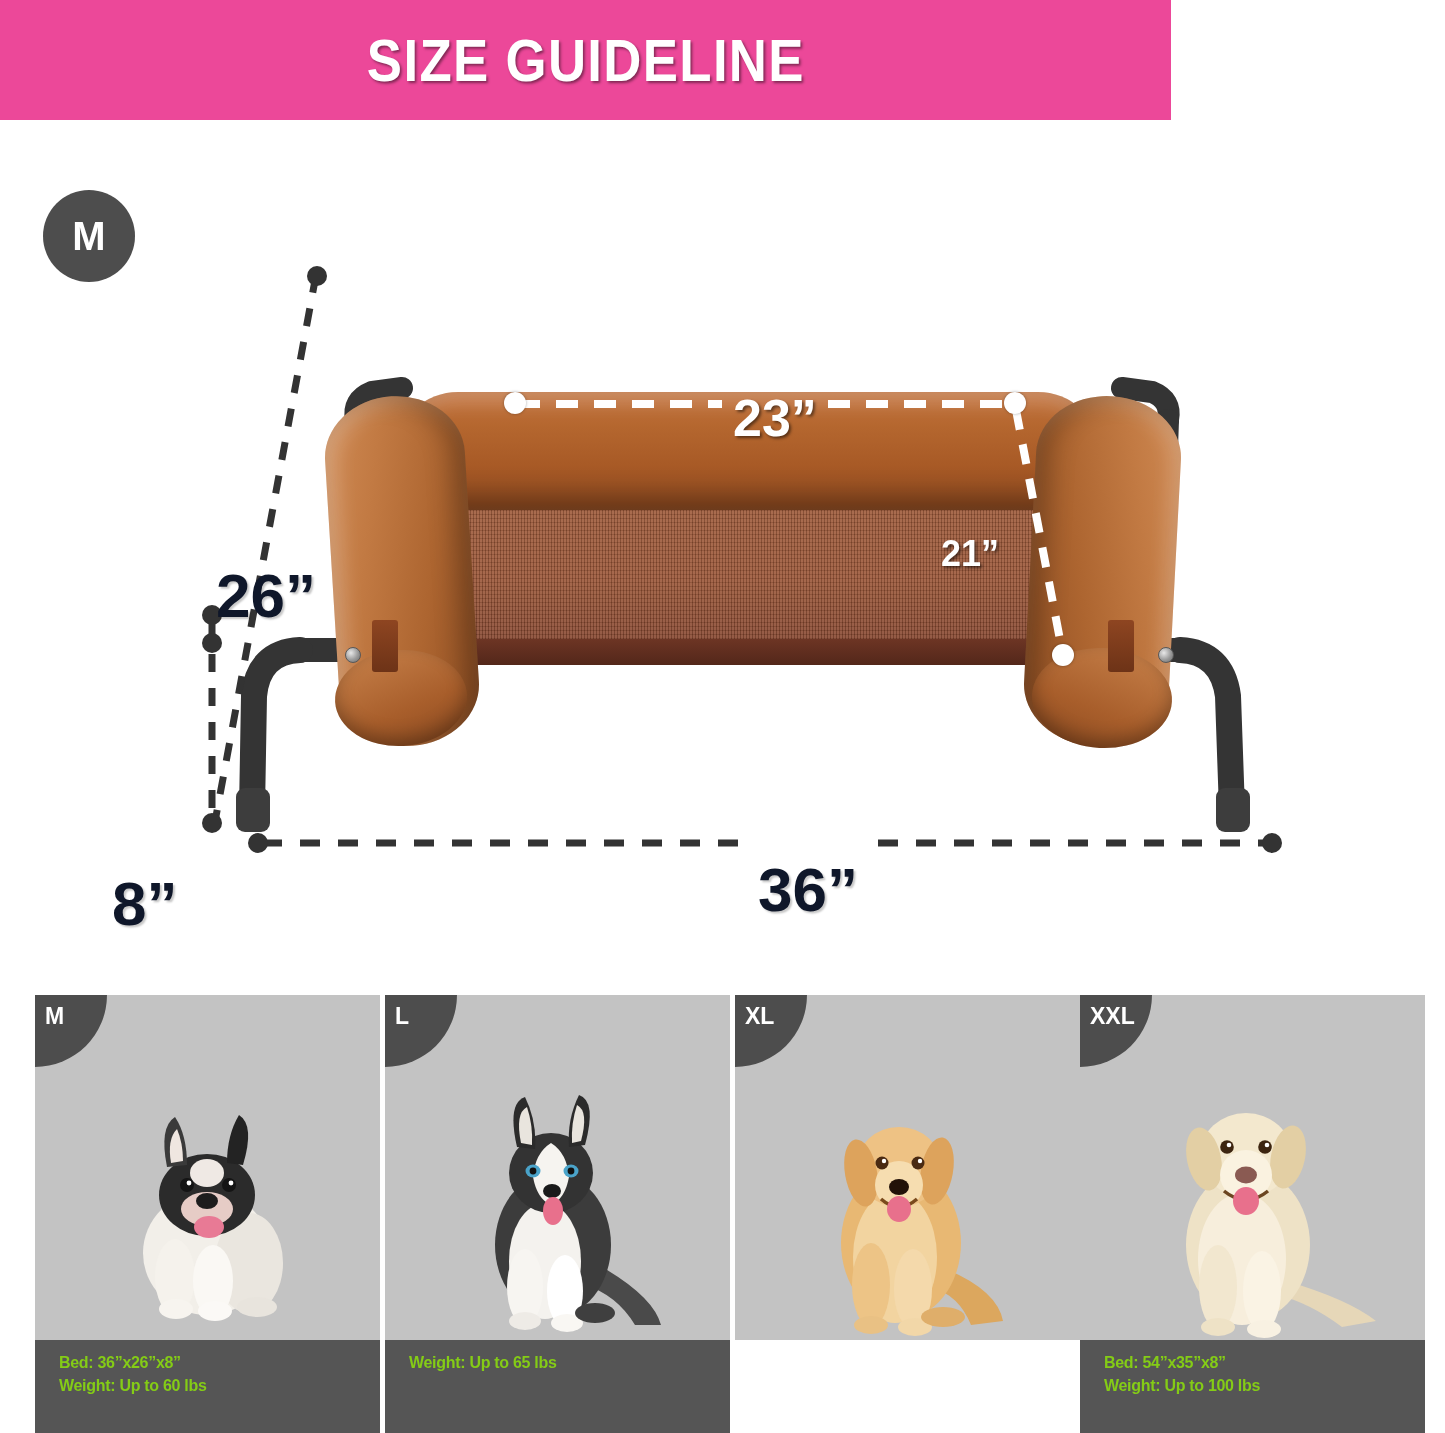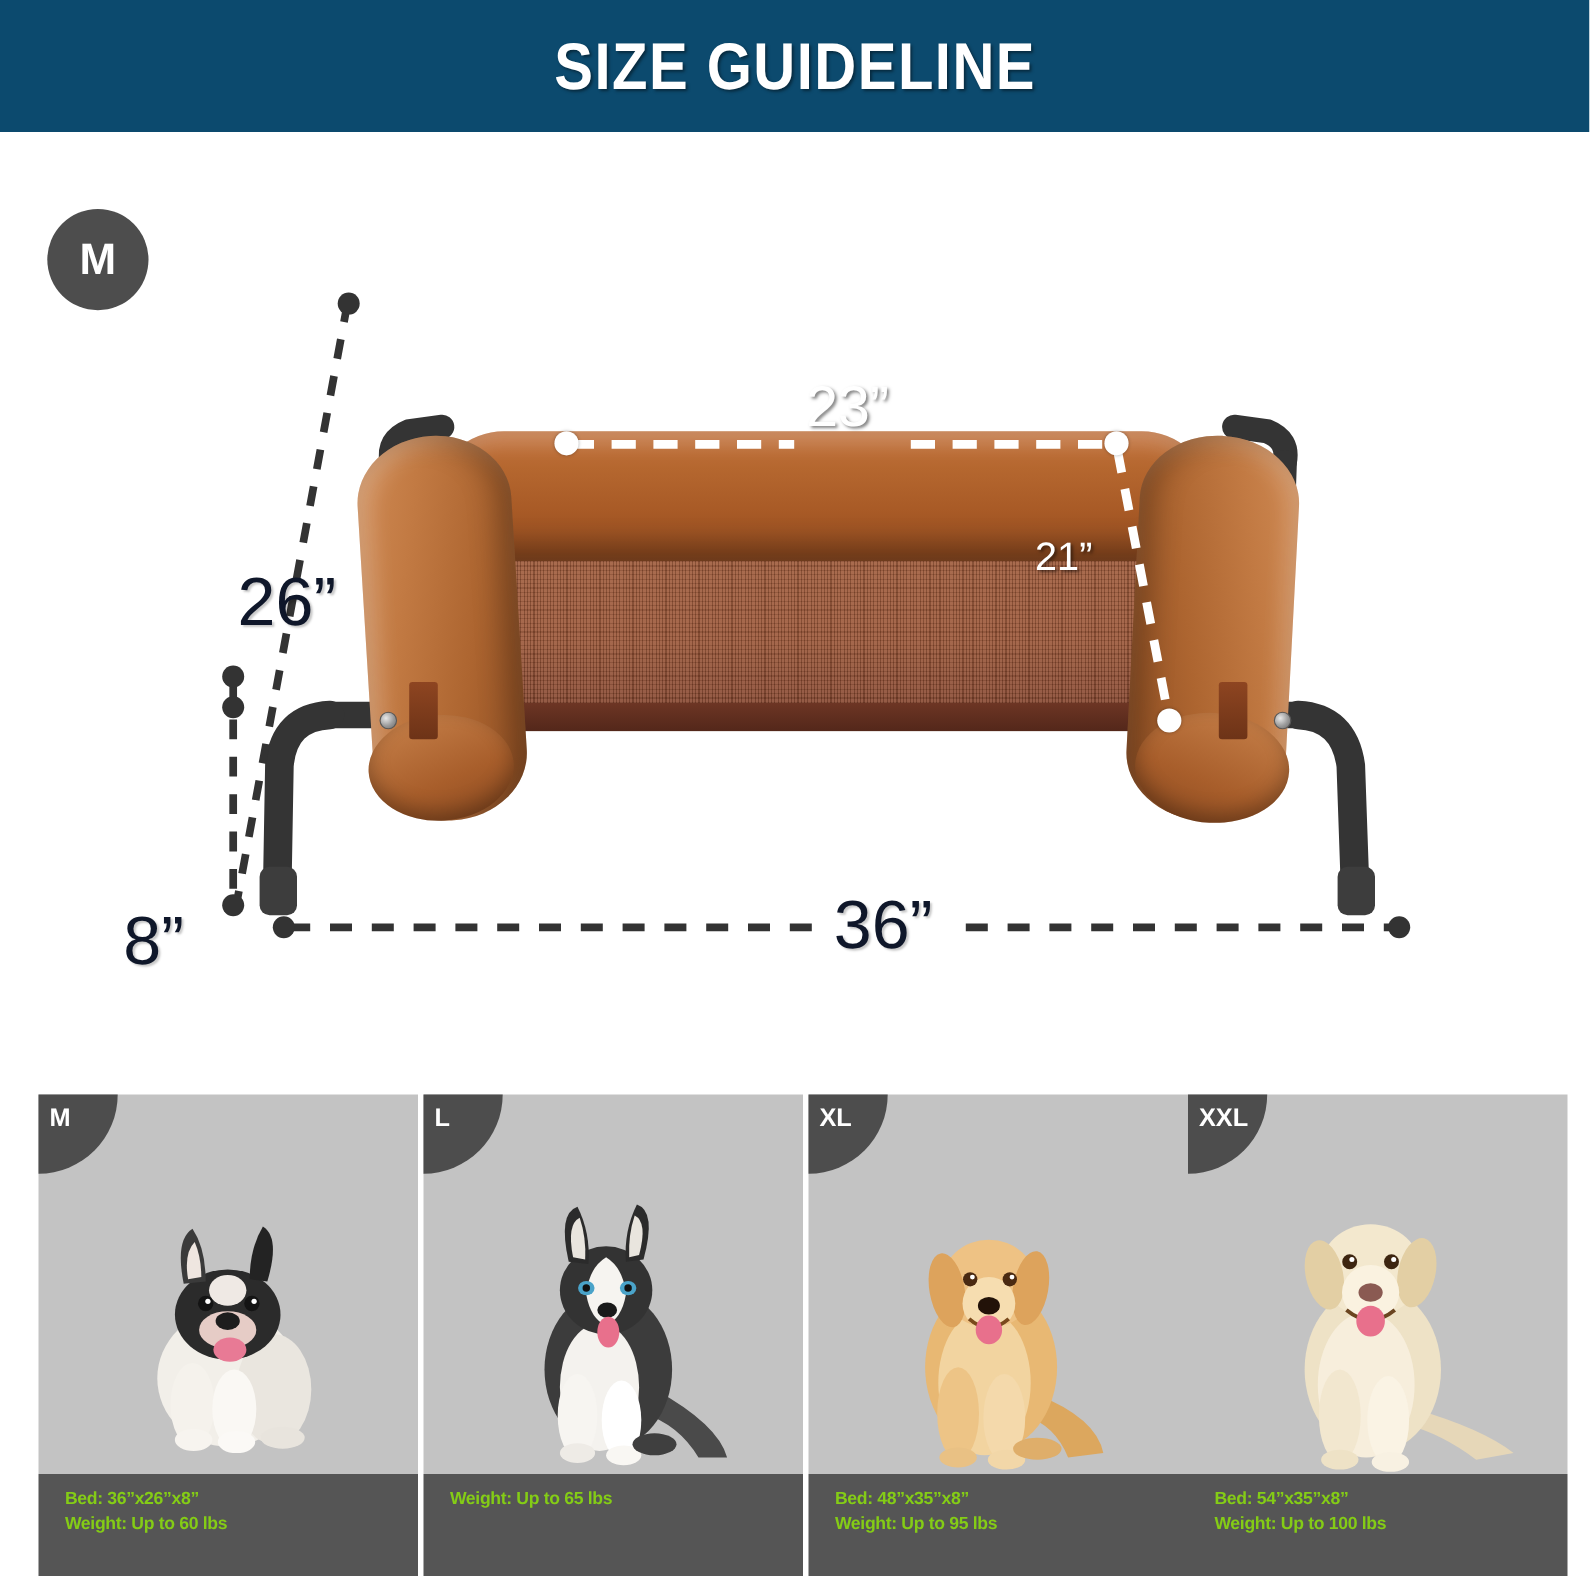--- a/index.html
+++ b/index.html
@@ -2,22 +2,22 @@
 <html><head>
 <meta charset="utf-8">
 <style>
   * { margin:0; padding:0; box-sizing:border-box; }
   html,body { width:1445px; height:1433px; background:#ffffff;
     font-family:"Liberation Sans", sans-serif; overflow:hidden; }
 
   #page { position:relative; width:1445px; height:1433px; background:#fff; }
 
   
-  .header-bar { position:absolute; left:0; top:0; width:1445px; height:120px;
-    background:#0c4a6e; display:flex; align-items:center; justify-content:center; }
+  .header-bar { position:absolute; left:0; top:0; width:1171px; height:120px;
+    background:#ec4899; display:flex; align-items:center; justify-content:center; }
   .header-title { color:#ffffff; font-size:60px; font-weight:bold;
     letter-spacing:1.5px; transform:scaleX(.88); white-space:nowrap;
     text-shadow:2px 2px 3px rgba(0,0,0,.45); }
 
   
   .size-badge-circle { position:absolute; left:43px; top:190px; width:92px; height:92px;
     border-radius:50%; background:#4d4d4d; display:flex; align-items:center;
     justify-content:center; }
   .size-badge-circle span { color:#fff; font-size:40px; font-weight:bold; }
 
@@ -88,21 +88,21 @@
   
   .strap { position:absolute; width:26px; height:52px; border-radius:3px;
     background:linear-gradient(180deg,#8e4521,#6d3317); }
 
   
   .screw { position:absolute; width:16px; height:16px; border-radius:50%;
     background:radial-gradient(circle at 35% 35%,#e8e8e8,#9a9a9a 55%,#6a6a6a);
     border:1px solid #585858; }
 
   
-  .dim-label { position:absolute; font-weight:normal; white-space:nowrap; }
+  .dim-label { position:absolute; font-weight:bold; white-space:nowrap;margin-top:48px; }
   .dim-dark { color:#0f172a; text-shadow:2px 2px 2px rgba(0,0,0,.22); }
   .dim-white { color:#ffffff; text-shadow:2px 2px 3px rgba(0,0,0,.5); }
 
   .dot-dark { position:absolute; width:20px; height:20px; border-radius:50%;
     background:#333333; }
   .dot-white { position:absolute; width:22px; height:22px; border-radius:50%;
     background:#ffffff; box-shadow:0 0 3px rgba(0,0,0,.35); }
 
   .ann-svg { position:absolute; left:0; top:0; width:1445px; height:850px;
     pointer-events:none; }
@@ -301,24 +301,20 @@
             <circle cx="185" cy="166" r="2.2" fill="#fff"></circle>
             <ellipse cx="164" cy="192" rx="10" ry="8" fill="#221208"></ellipse>
             <path d="M146 204 Q164 220 182 204" stroke="#7a4a1c" stroke-width="3.5" fill="none"></path>
             <ellipse cx="164" cy="214" rx="12" ry="13" fill="#e8708c"></ellipse>
           </g>
         </svg>
       </div>
       <div class="card-badge">
         <span>XL</span>
       </div>
-      <div class="card-footer">
-        <div>Bed: 48”x35”x8”</div>
-        <div>Weight: Up to 95 lbs</div>
-      </div>
     </div>
 
     <div class="card" style="left:1080px;">
       <div class="card-photo">
         <svg class="dog-svg" viewBox="0 0 345 345">
           <g>
             <path d="M206 286 Q268 304 296 326 L262 332 Q230 308 198 300 Z" fill="#e6d7b8"></path>
             <ellipse cx="168" cy="250" rx="62" ry="76" fill="#eee2c6"></ellipse>
             <ellipse cx="162" cy="264" rx="44" ry="66" fill="#f7eedc"></ellipse>
             <ellipse cx="138" cy="292" rx="19" ry="42" fill="#f2e7cf"></ellipse>

